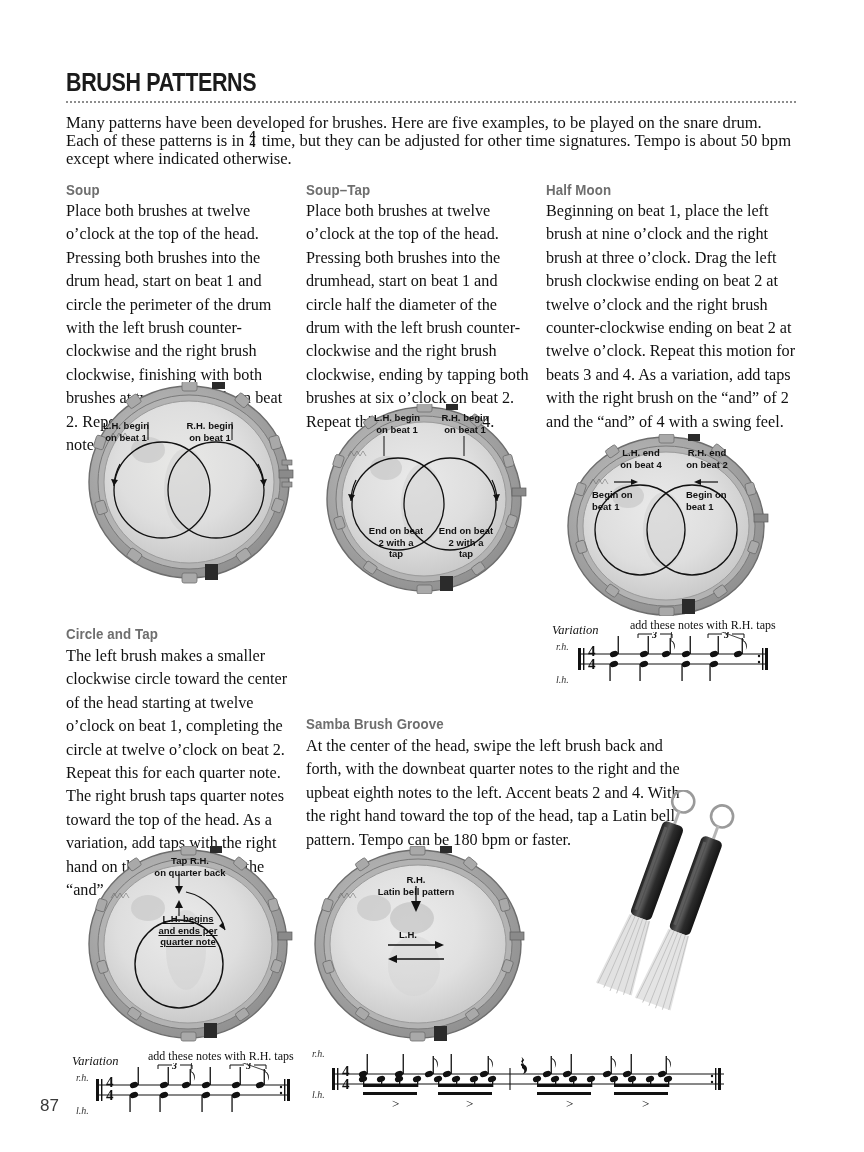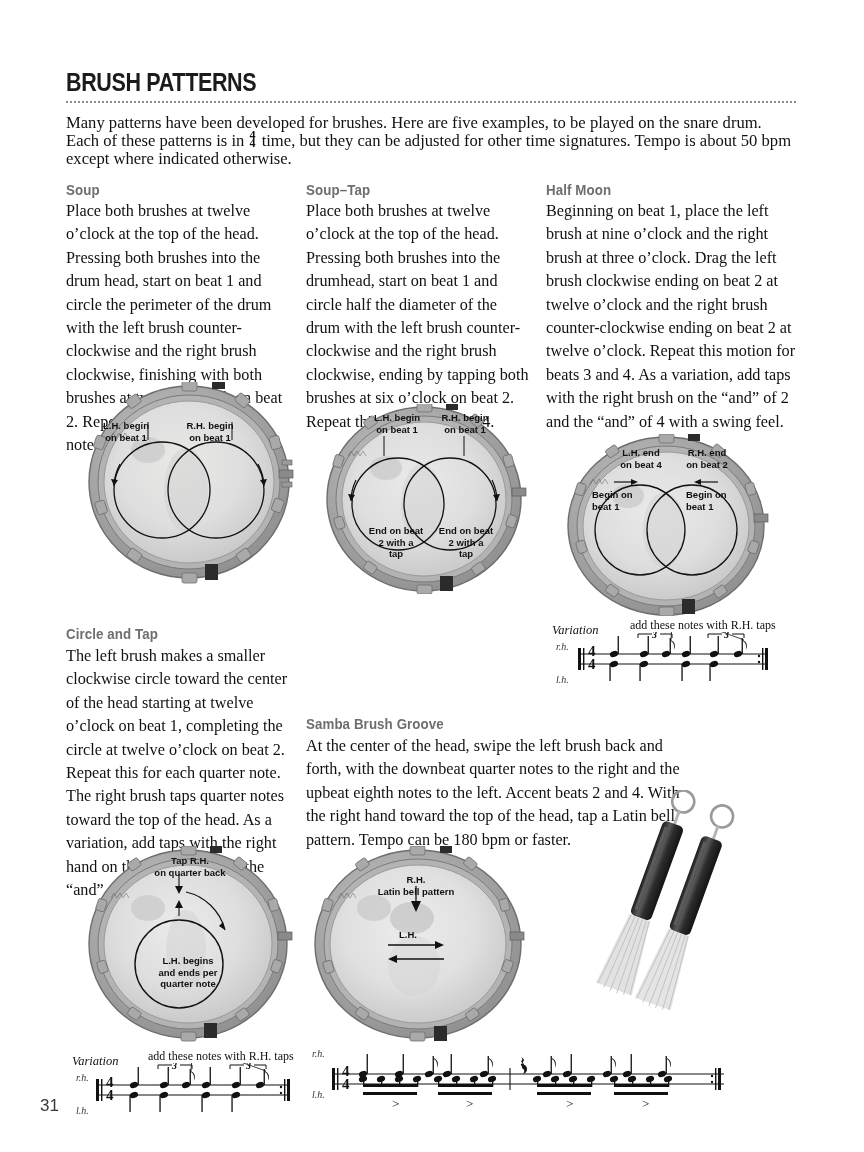--- a/index.html
+++ b/index.html
@@ -388,21 +388,21 @@
       <polygon points="93,48 89,40 97,40" fill="#111"></polygon>
       <line x1="93" y1="70" x2="93" y2="58" stroke="#111" stroke-width="1.1"></line>
       <polygon points="93,54 89,62 97,62" fill="#111"></polygon>
       <g opacity="0.45">
         <path d="M25 52 l3 -5 l3 5 l3 -5 l3 5 l3 -5 l3 5" stroke="#555" stroke-width="1" fill="none"></path>
       </g>
     </svg>
   </div>
   <div class="caption" style="left:136px;top:855px;width:108px;white-space:pre-line;">Tap R.H.
 on quarter back</div>
-  <div class="caption" style="left:138px;top:955px;width:100px;white-space:pre-line;">L.H. begins
+  <div class="caption" style="left:138px;top:913px;width:100px;white-space:pre-line;text-decoration:underline;">L.H. begins
 and ends per
 quarter note</div>
 
   <div class="var-label" style="left:72px;top:1054px;">Variation</div>
   <div class="add-note" style="left:148px;top:1049px;">add these notes with R.H. taps</div>
   <div class="hand-label" style="left:76px;top:1072px;">r.h.</div>
   <div class="hand-label" style="left:76px;top:1105px;">l.h.</div>
 
   <div class="staff" style="left:96px;top:1063px;">
     <svg width="200" height="52" viewBox="0 0 200 52">
@@ -655,15 +655,15 @@
       <text x="234" y="62" font-family="Liberation Serif, serif" font-size="13" fill="#111">&gt;</text>
       <text x="310" y="62" font-family="Liberation Serif, serif" font-size="13" fill="#111">&gt;</text>
 
       <circle cx="380" cy="30" r="1.2" fill="#111"></circle>
       <circle cx="380" cy="36" r="1.2" fill="#111"></circle>
       <rect x="383" y="22" width="1.4" height="22" fill="#111"></rect>
       <rect x="386" y="22" width="3" height="22" fill="#111"></rect>
     </svg>
   </div>
 
-  <div class="pageno">31</div>
+  <div class="pageno">87</div>
 
 </div>
 
 </body></html>

